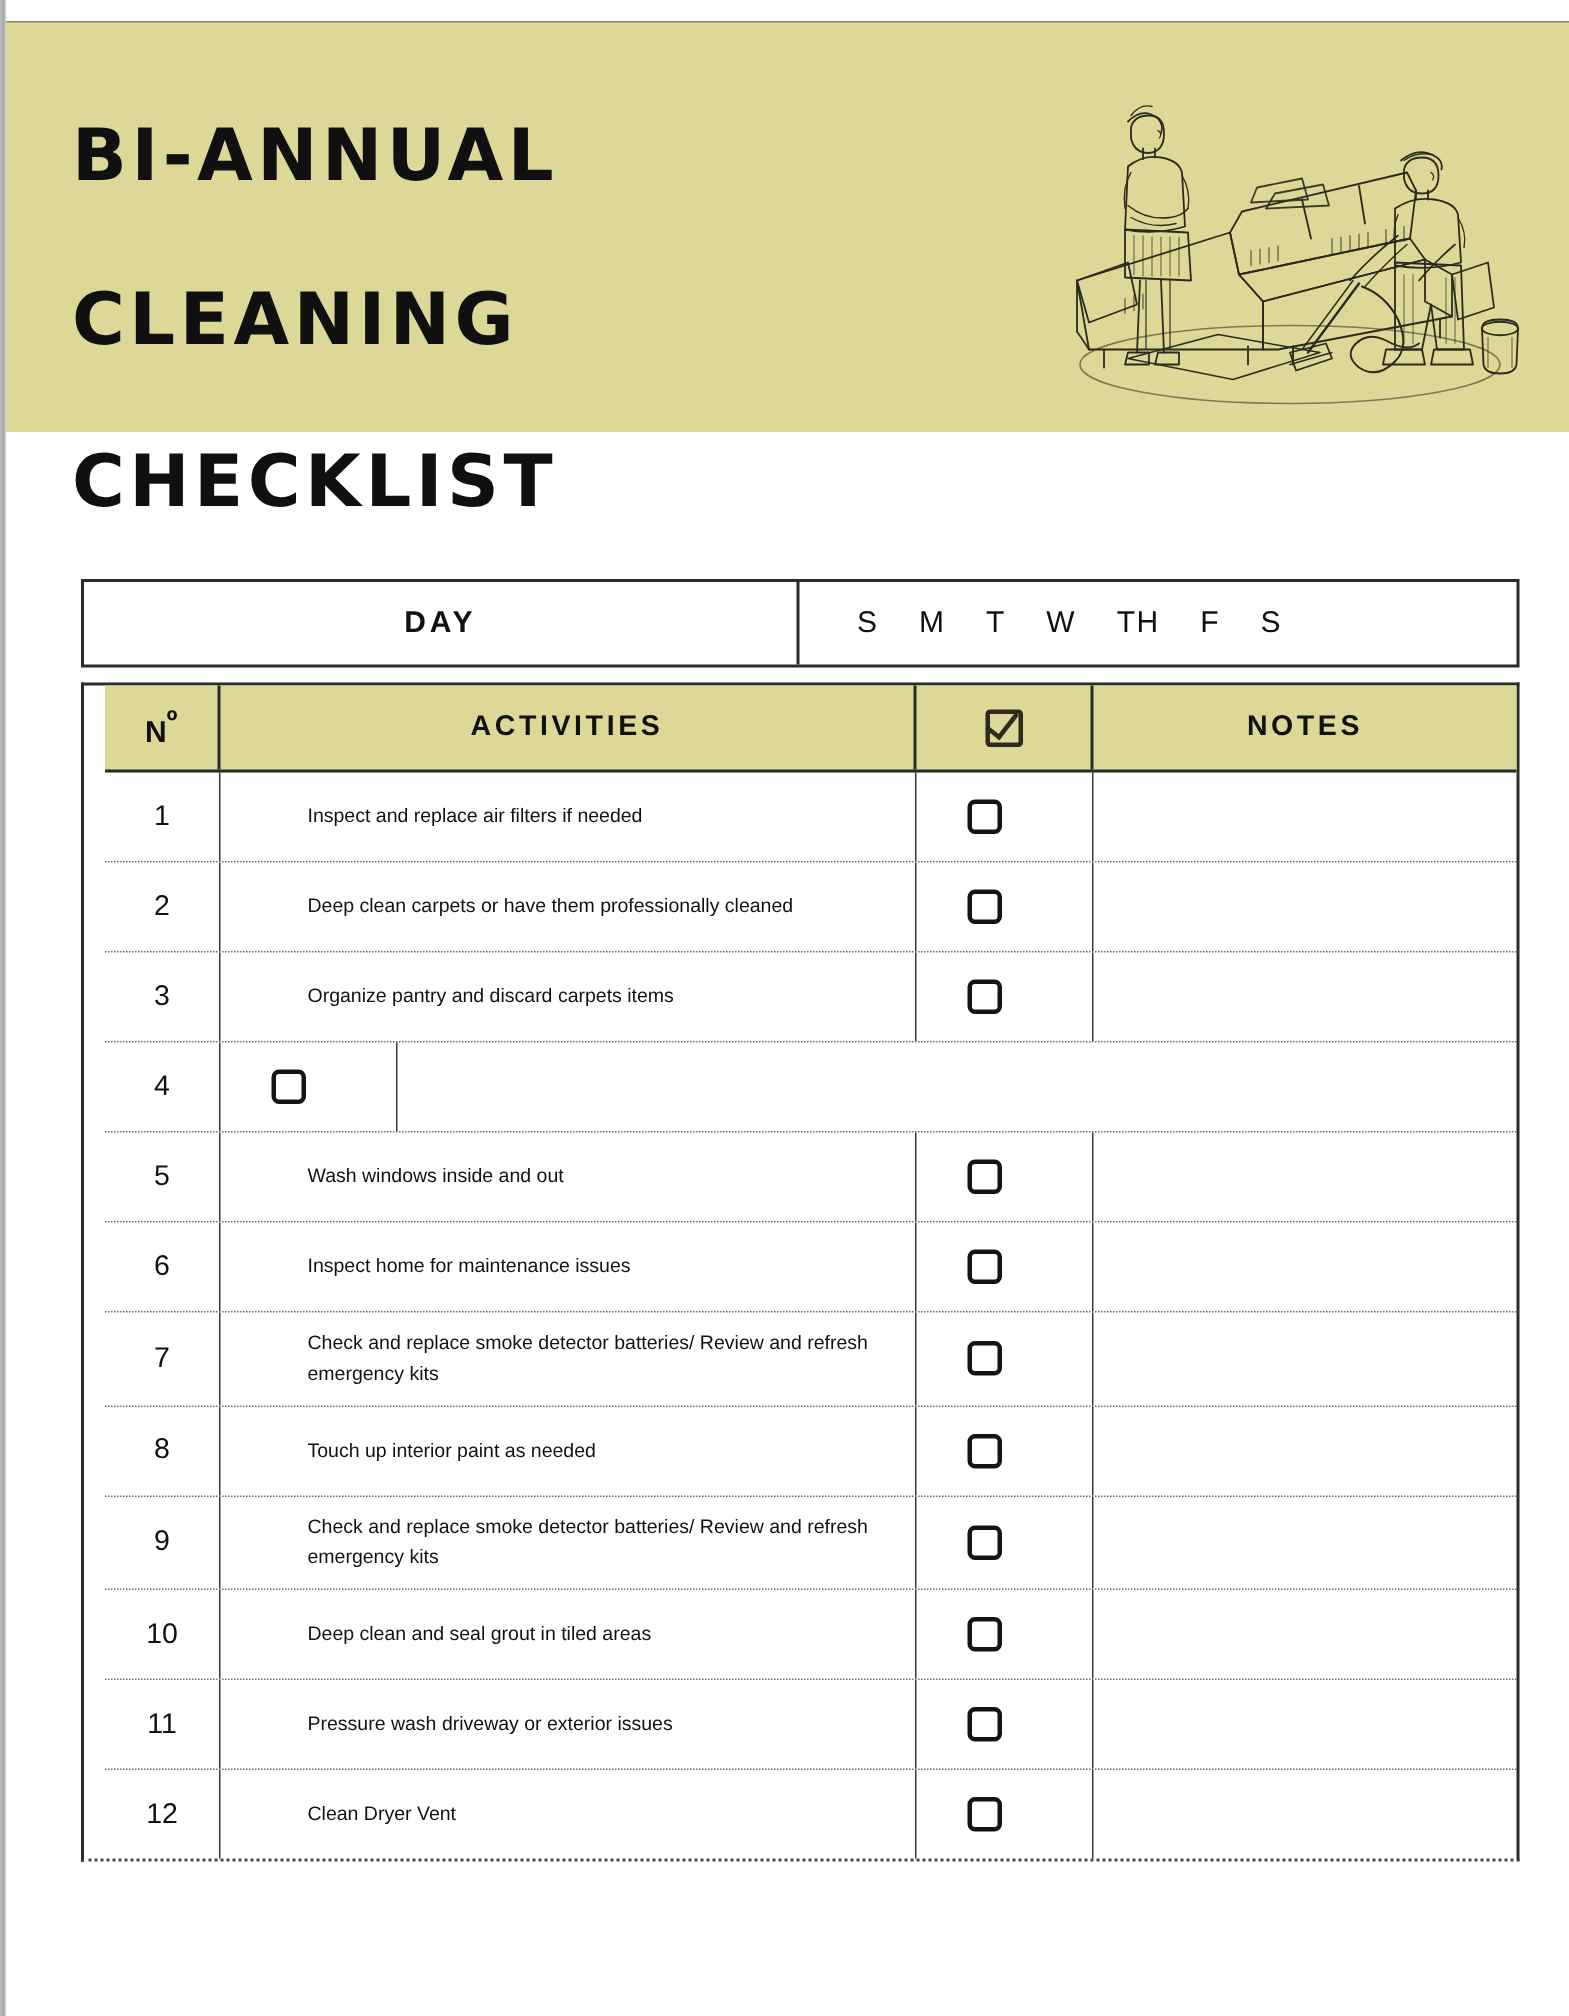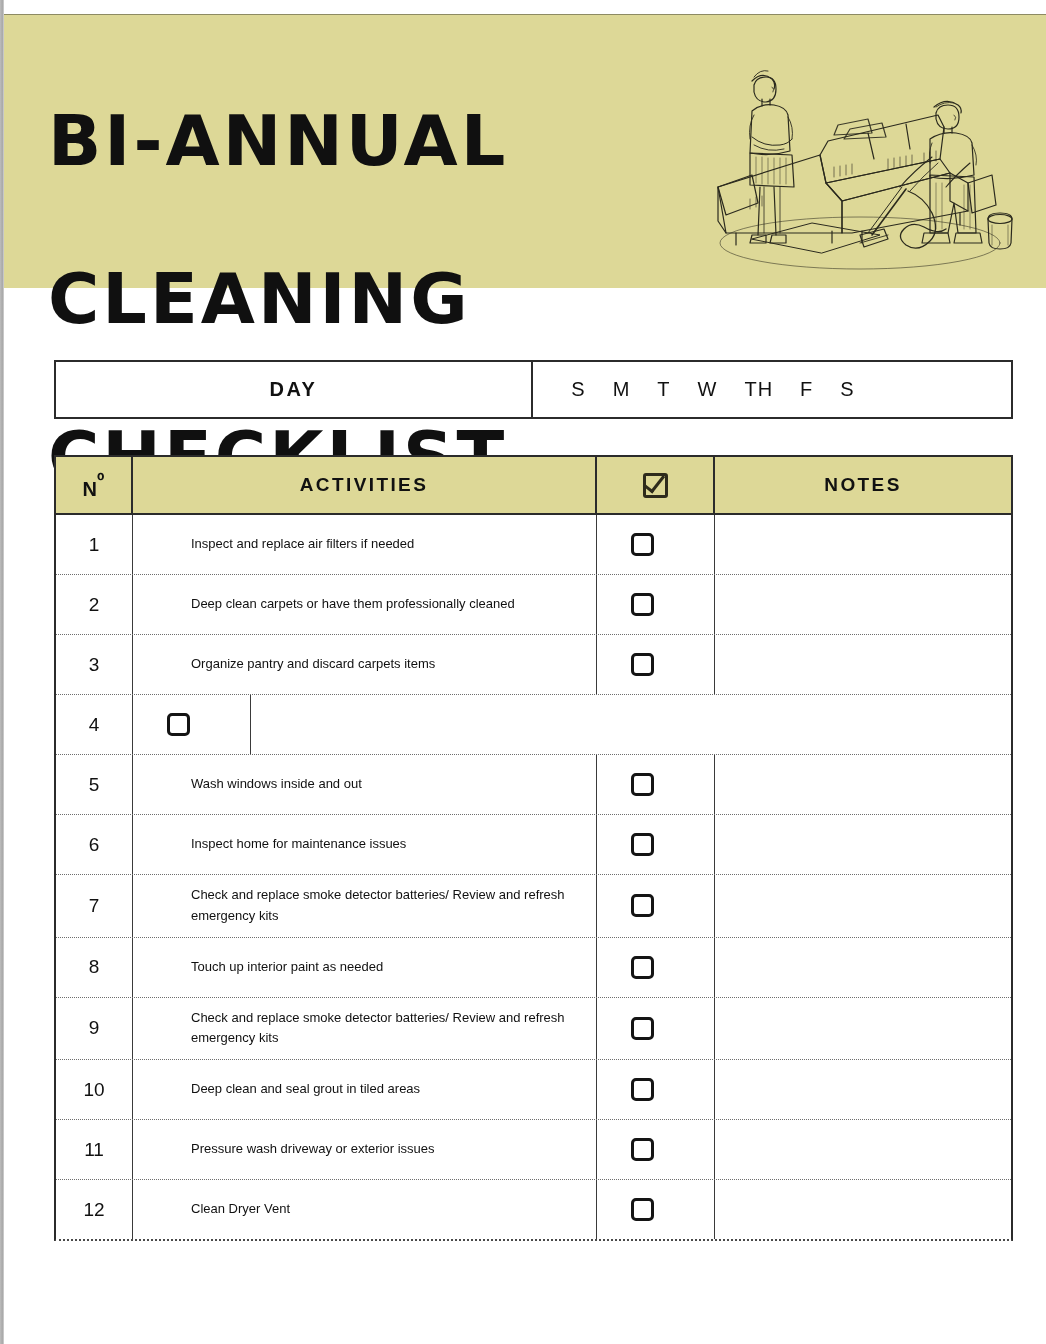--- a/index.html
+++ b/index.html
@@ -35,21 +35,21 @@
     box-sizing: border-box;
   }
   .banner-title {
     position: absolute;
     left: 44px;
     top: 8px;
     width: 640px;
     color: #101010;
     font-family: "DejaVu Sans", sans-serif;
     font-weight: 700;
-    font-size: 70px;
+    font-size: 48px;
     line-height: 1.13;
     letter-spacing: 3px;
     text-transform: uppercase;
     white-space: pre-line;
   }
   .banner-title .ln {
     display: block;
     white-space: nowrap;
   }
 
@@ -60,21 +60,21 @@
     top: 48px;
     width: 330px;
     height: 222px;
   }
   .illustration svg { display: block; width: 100%; height: 100%; }
 
   
   .day-strip {
     position: absolute;
     left: 54px;
-    top: 360px;
+    top: 386px;
     width: 959px;
     height: 59px;
     border: 2px solid #2b2b2b;
     box-sizing: border-box;
     background: #ffffff;
     display: flex;
   }
   .day-label-cell {
     width: 477px;
     border-right: 2px solid #2b2b2b;
@@ -110,20 +110,21 @@
     position: absolute;
     left: 54px;
     top: 455px;
     width: 959px;
     border-left: 2px solid #2b2b2b;
     border-right: 2px solid #2b2b2b;
     border-top: 2px solid #2b2b2b;
     border-bottom: 2px dotted #4a4a4a;
     box-sizing: border-box;
     background: #fff;
+    padding-left: 14px;
   }
   .thead-row {
     display: flex;
     background: #ddd897;
     border-bottom: 2px solid #2b2b2b;
     height: 56px;
   }
   .thead-row .cell {
     display: flex;
     align-items: center;

